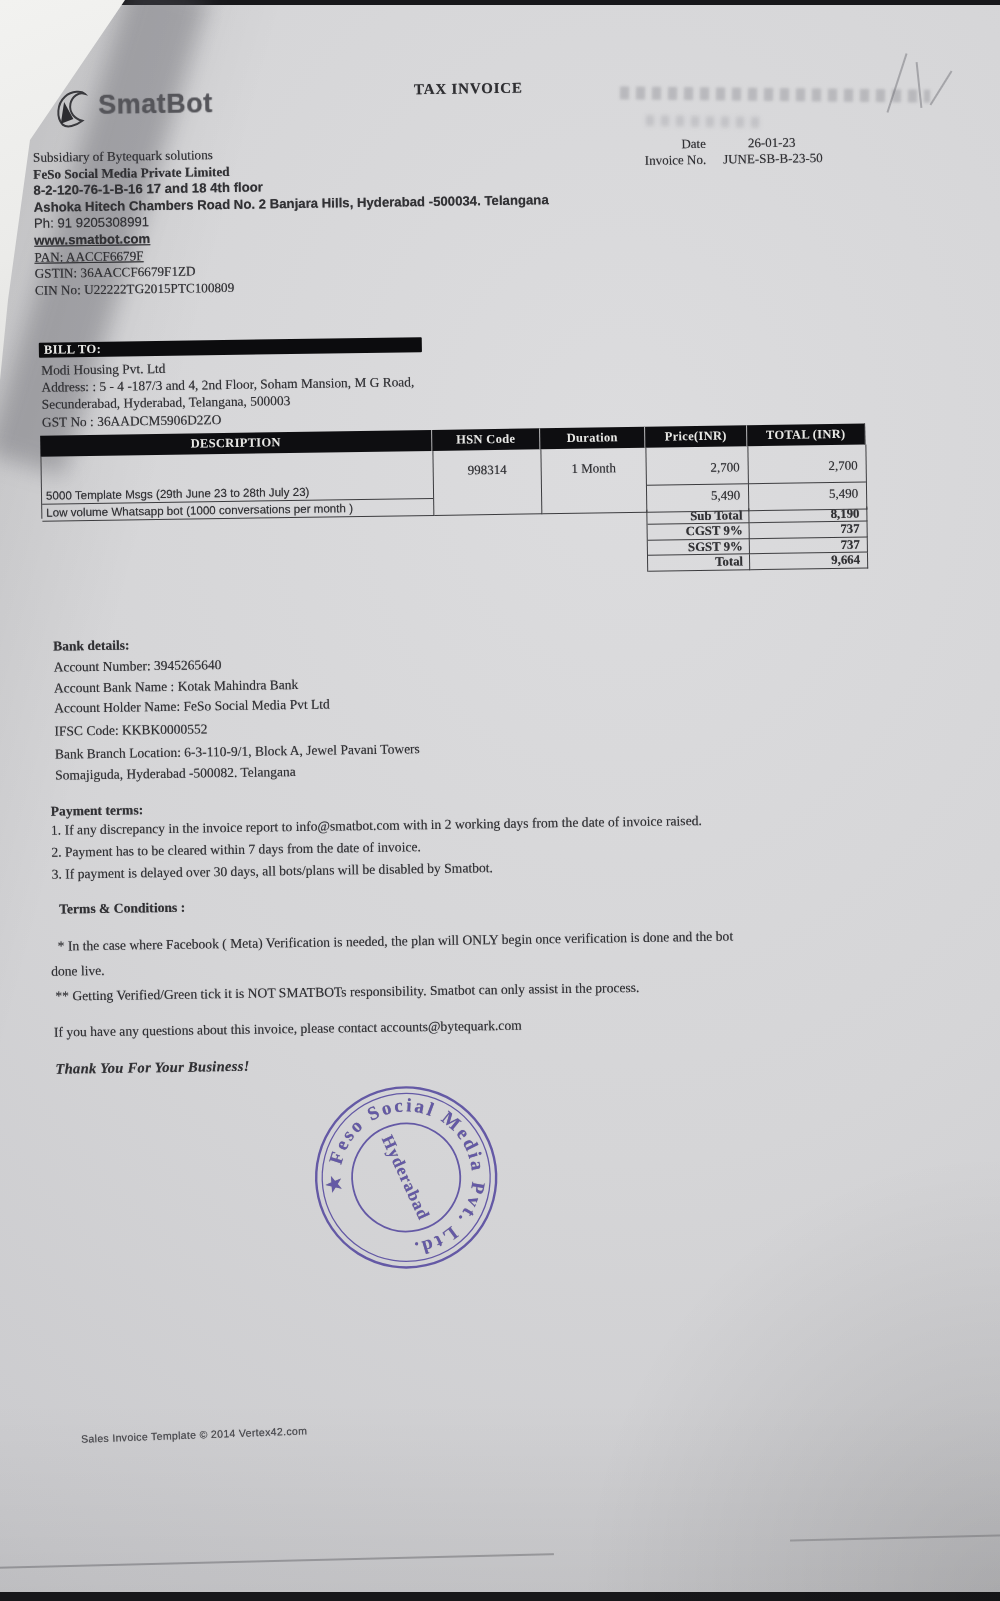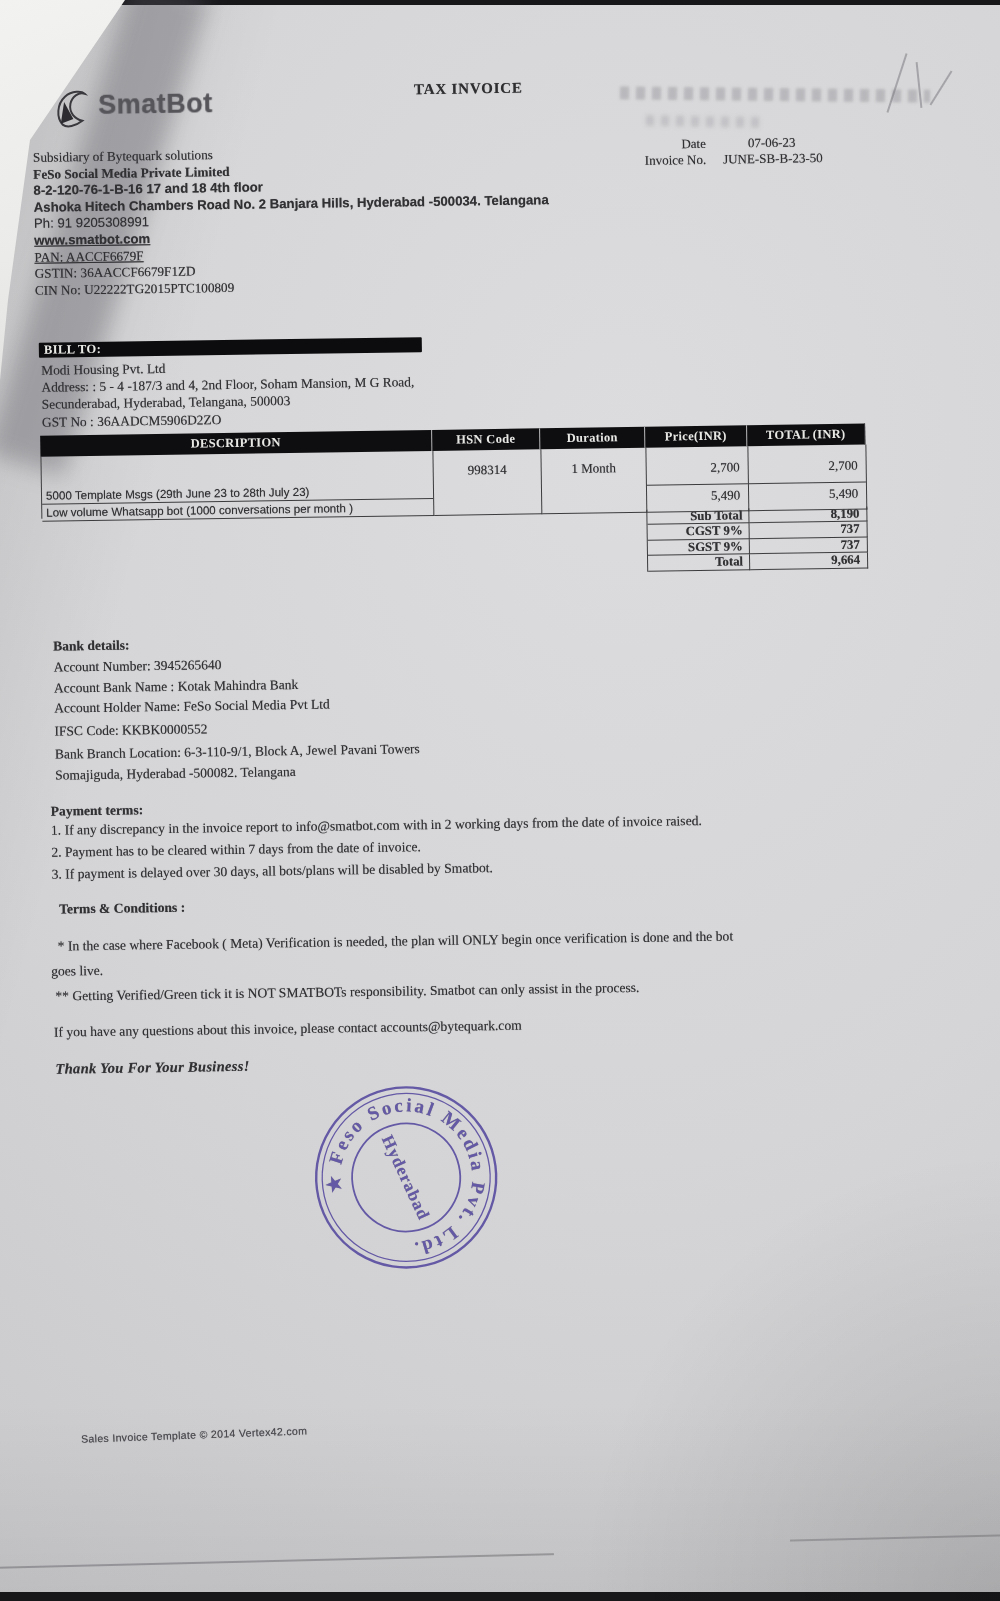--- a/index.html
+++ b/index.html
@@ -127,21 +127,21 @@
       <div class="sans b">8-2-120-76-1-B-16 17 and 18 4th floor</div>
       <div class="sans b">Ashoka Hitech Chambers Road No. 2 Banjara Hills, Hyderabad -500034. Telangana</div>
       <div class="sans">Ph: 91 9205308991</div>
       <div class="sans b u">www.smatbot.com</div>
       <div class="u">PAN: AACCF6679F</div>
       <div>GSTIN: 36AACCF6679F1ZD</div>
       <div>CIN No: U22222TG2015PTC100809</div>
     </div>
 
     <div class="abs meta-label" style="left:643px;top:139px;">Date</div>
-    <div class="abs meta-value" style="left:757px;top:139px;">07-06-23</div>
+    <div class="abs meta-value" style="left:757px;top:139px;">26-01-23</div>
     <div class="abs meta-label" style="left:643px;top:155px;">Invoice No.</div>
     <div class="abs meta-value" style="left:732px;top:155px;">JUNE-SB-B-23-50</div>
 
     <div class="abs billbar">BILL TO:</div>
     <div class="abs billto">
       <div>Modi Housing Pvt. Ltd</div>
       <div>Address: : 5 - 4 -187/3 and 4, 2nd Floor, Soham Mansion, M G Road,</div>
       <div>Secunderabad, Hyderabad, Telangana, 500003</div>
       <div>GST No : 36AADCM5906D2ZO</div>
     </div>
@@ -202,21 +202,21 @@
 
     <div class="abs payterms">
       <div class="b">Payment terms:</div>
       <div class="item">1. If any discrepancy in the invoice report to info@smatbot.com with in 2 working days from the date of invoice raised.</div>
       <div class="item">2. Payment has to be cleared within 7 days from the date of invoice.</div>
       <div class="item">3. If payment is delayed over 30 days, all bots/plans will be disabled by Smatbot.</div>
     </div>
 
     <div class="abs terms-head">Terms &amp; Conditions :</div>
     <div class="abs tline1">* In the case where Facebook ( Meta) Verification is needed, the plan will ONLY begin once verification is done and the bot</div>
-    <div class="abs tline2">goes live.</div>
+    <div class="abs tline2">done live.</div>
     <div class="abs tline3">** Getting Verified/Green tick it is NOT SMATBOTs responsibility. Smatbot can only assist in the process.</div>
     <div class="abs contact">If you have any questions about this invoice, please contact accounts@bytequark.com</div>
 
     <div class="abs thanks">Thank You For Your Business!</div>
 
     <div class="abs stamp">
       <svg width="200" height="200" viewBox="0 0 200 200">
         <defs>
           <path id="ringPath" d="M 34,100 A 66,66 0 1,1 166,100 A 66,66 0 1,1 34,100"></path>
         </defs>

